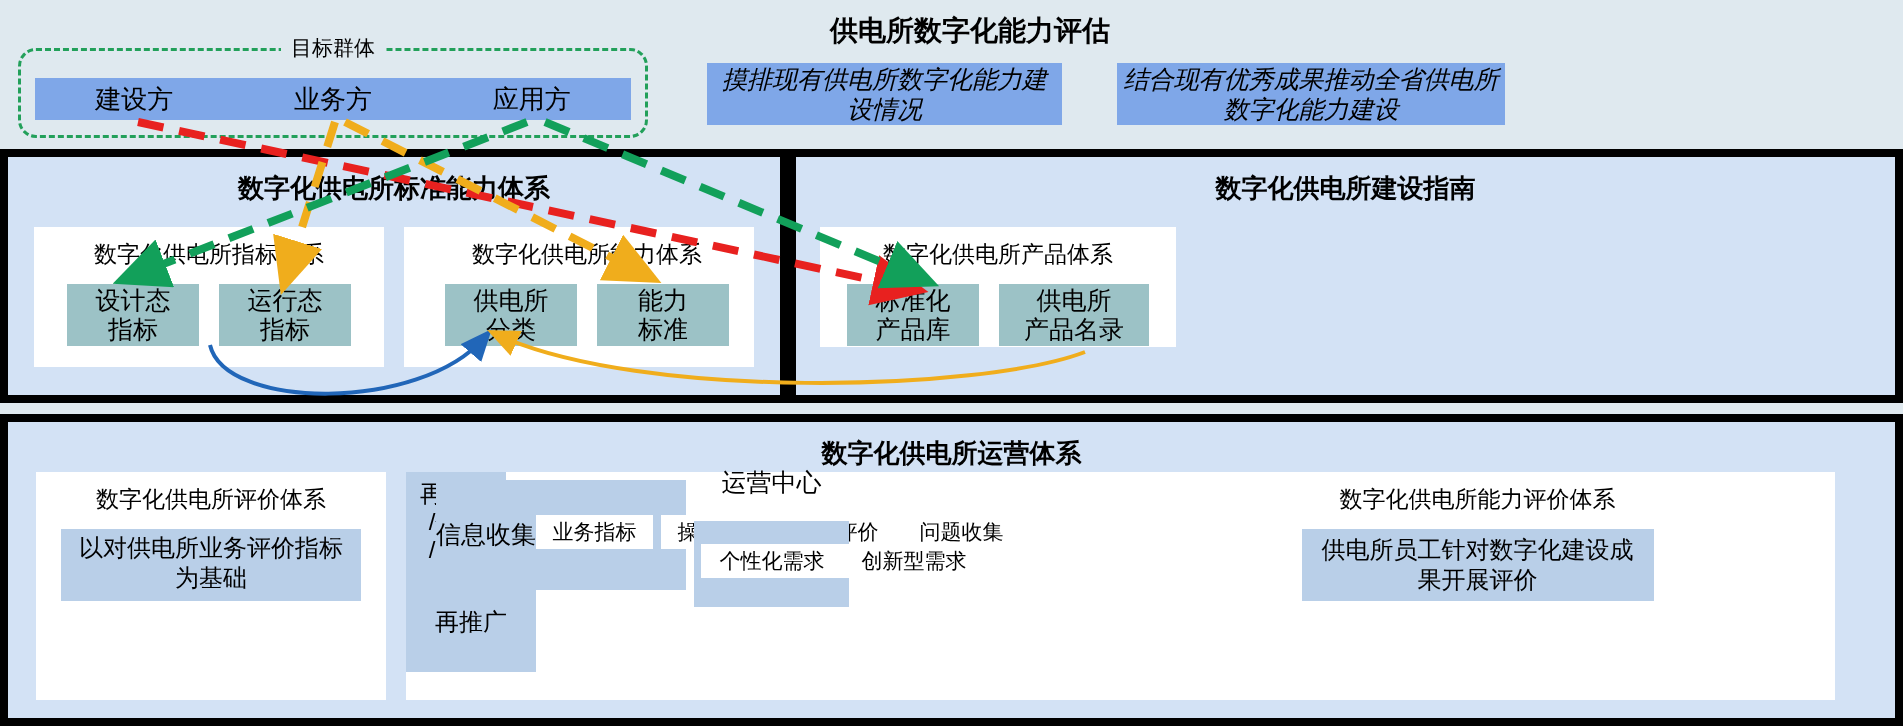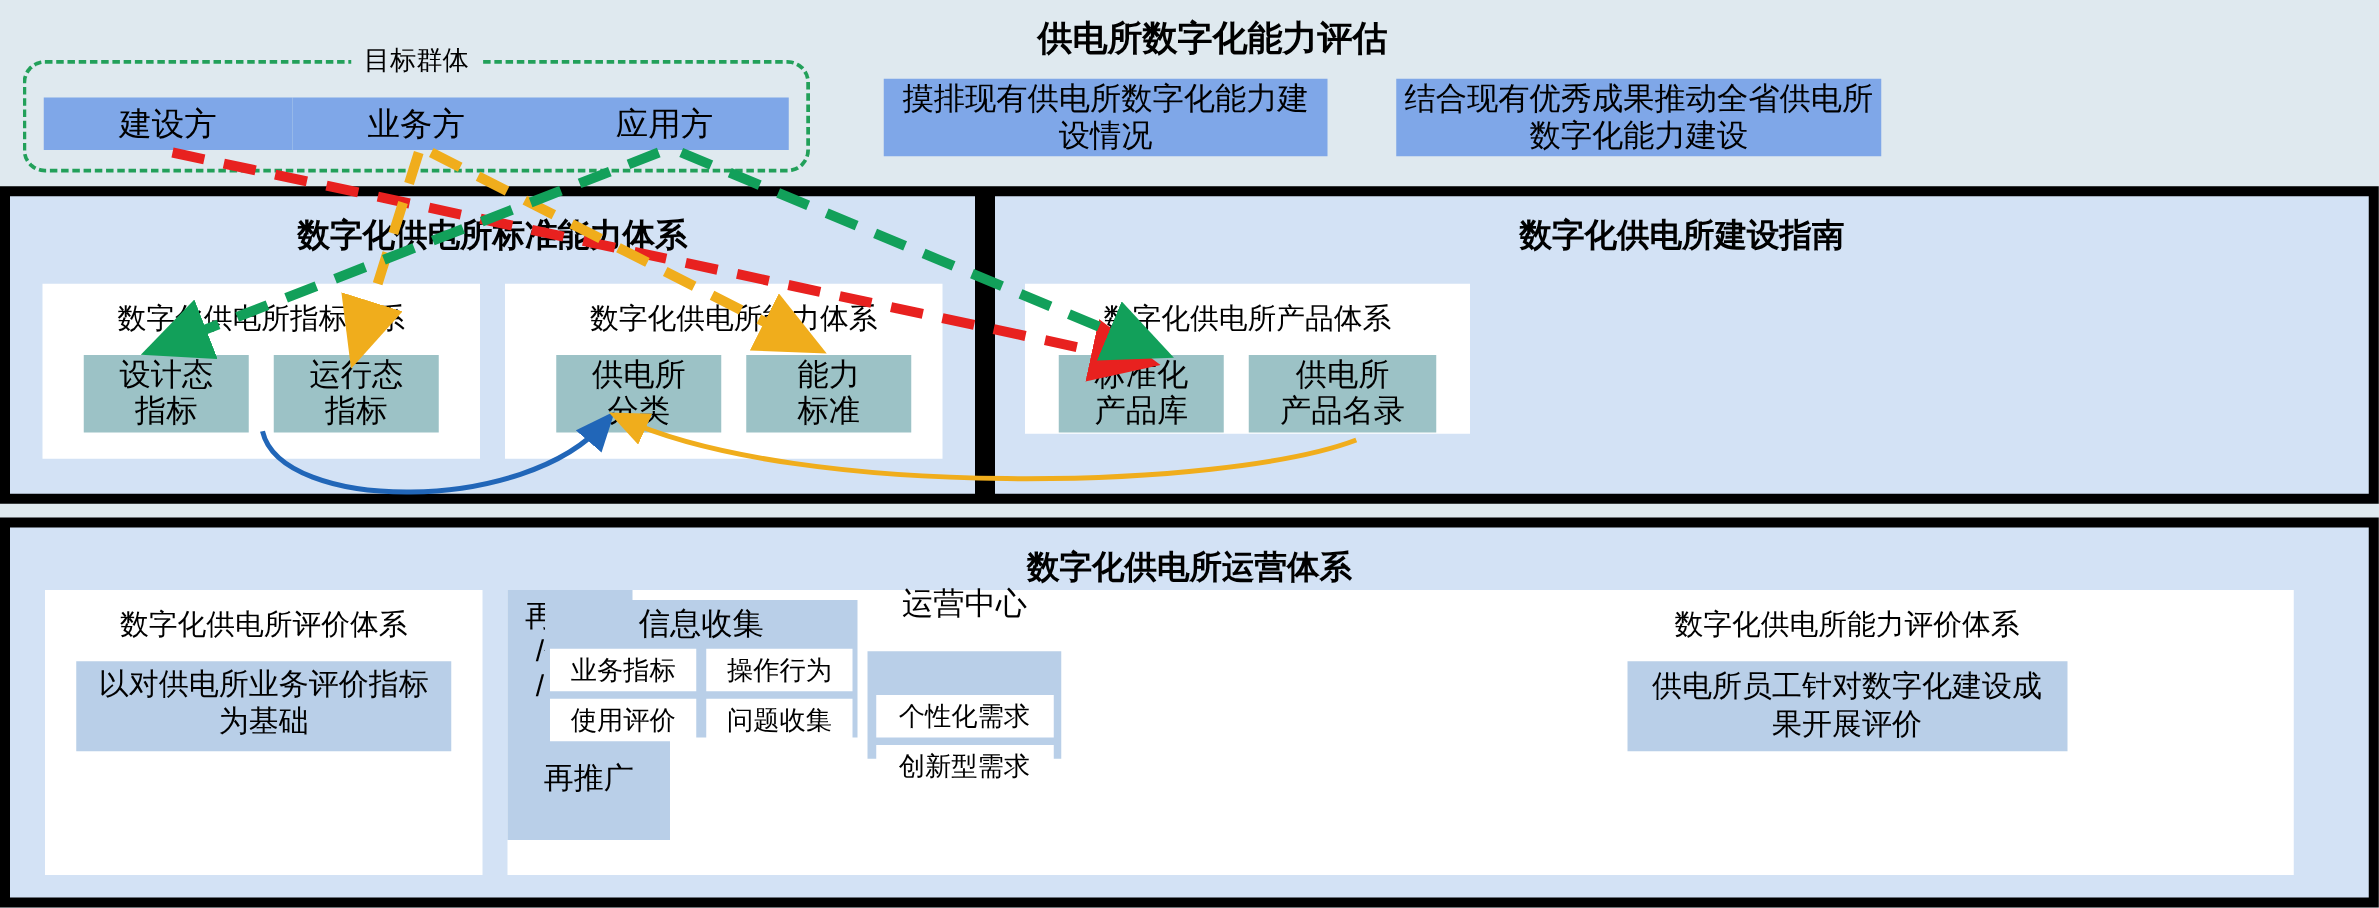--- a/index.html
+++ b/index.html
@@ -38,20 +38,21 @@
   .main-title{
     left:640px;top:12px;width:660px;text-align:center;
     font-size:28px;font-weight:bold;color:#000;
   }
 
   
   .callout{
     background:#7fa7e8;color:#000;font-size:25px;line-height:1.22;
     display:flex;align-items:center;justify-content:center;text-align:center;
     padding:4px 6px;
+    font-style:italic;
   }
   .callout-1{left:707px;top:63px;width:355px;height:62px;}
   .callout-2{left:1117px;top:63px;width:388px;height:62px;}
 
   
   .band{background:#000;}
   .band-mid{left:0px;top:149px;width:1903px;height:254px;}
   .band-bot{left:0px;top:414px;width:1903px;height:312px;}
 
   
@@ -100,21 +101,21 @@
 
   .blue-note{
     background:#b9cfe8;color:#000;font-size:24px;line-height:1.25;
     text-align:center;padding:6px 10px;box-sizing:border-box;
   }
 
   
   .oc-wrap{position:relative;width:100%;height:100%;}
   .oc-group{
     position:absolute;background:#b9cfe8;box-sizing:border-box;
-    display:flex;flex-direction:column;align-items:center;
+    display:flex;flex-direction:row;align-items:center;
   }
   .oc-group-title{
     font-size:25px;color:#000;margin:2px 0 4px 0;white-space:nowrap;
   }
   .oc-row{display:flex;gap:8px;margin-bottom:6px;}
   .oc-chip{
     background:#fff;color:#000;font-size:21px;
     padding:3px 6px;display:flex;align-items:center;justify-content:center;
     white-space:nowrap;
   }

